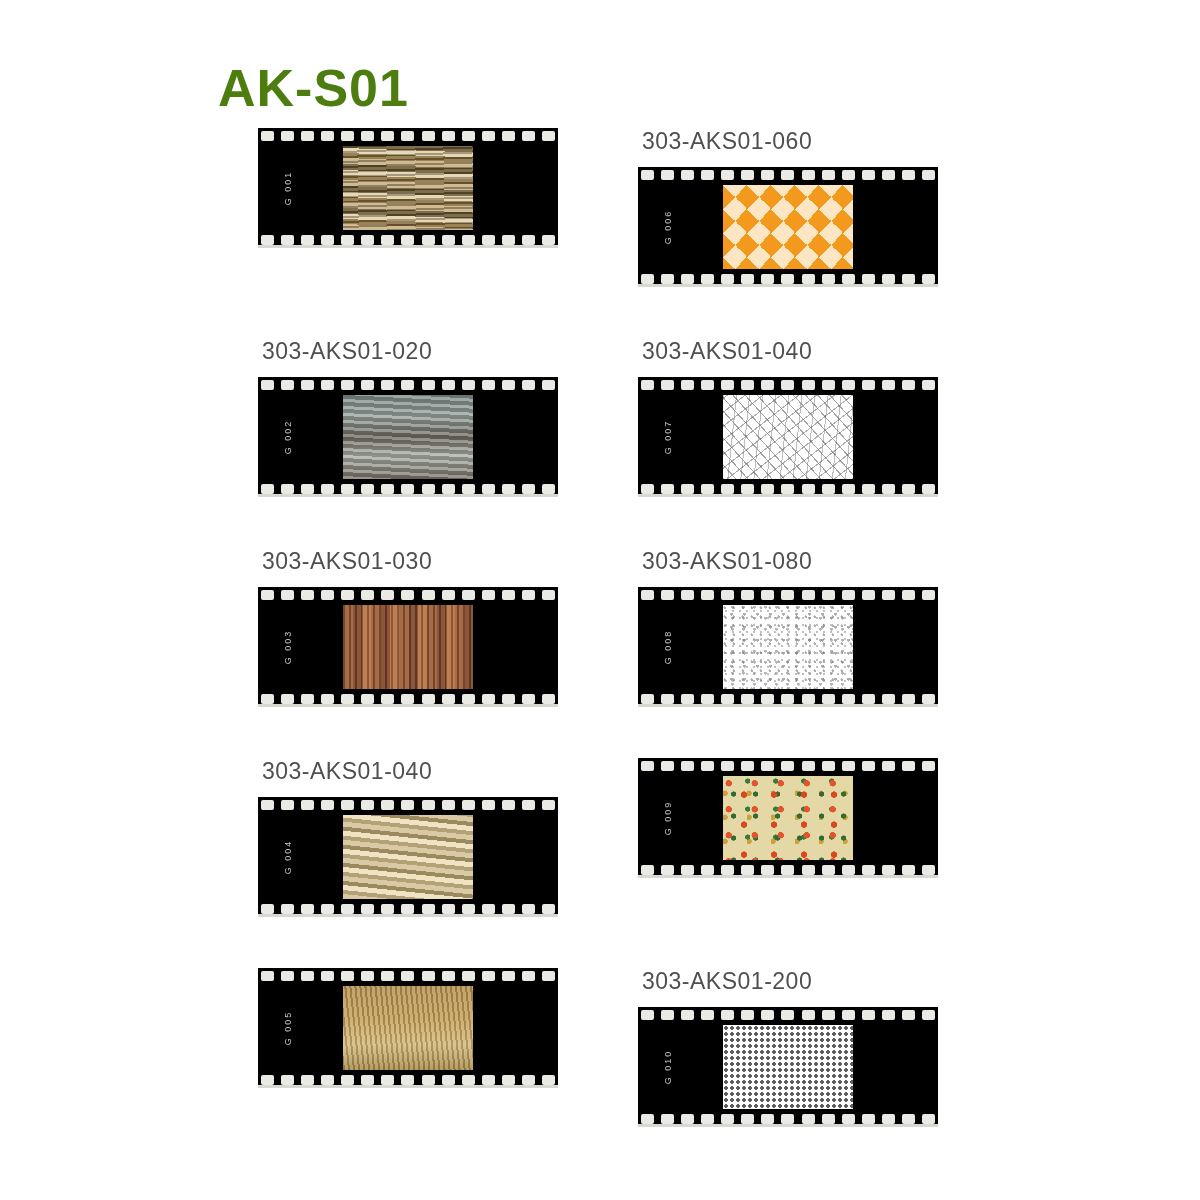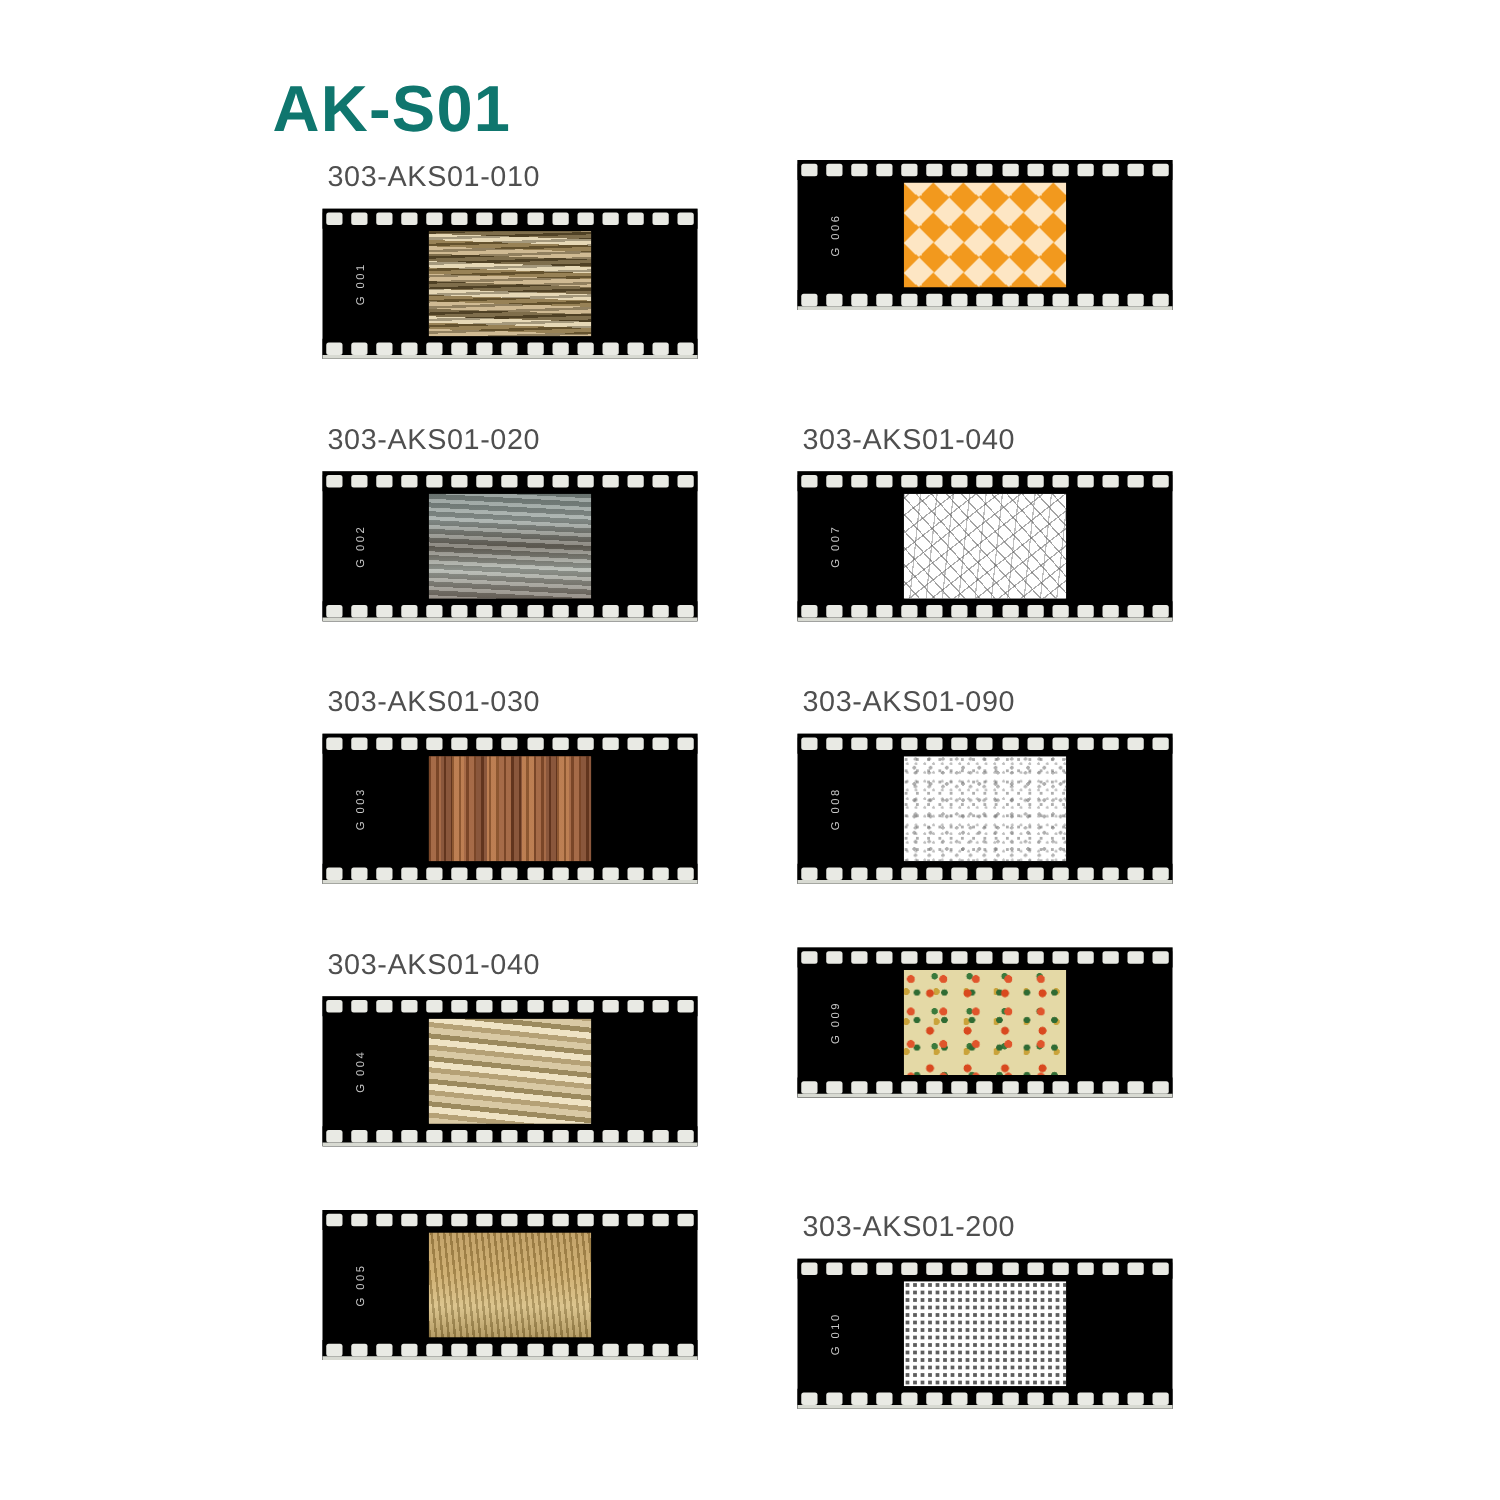--- a/index.html
+++ b/index.html
@@ -14,21 +14,21 @@
     width: 1200px; height: 1200px;
     background: #ffffff;
     overflow: hidden;
   }
   #title {
     position: absolute;
     left: 218px; top: 58px;
     font-size: 52px;
     font-weight: bold;
     letter-spacing: 1px;
-    color: #0f766e;
+    color: #4d7c0f;
   }
   .grid {
     position: absolute;
     left: 258px; top: 128px;
     width: 700px;
   }
   .col {
     position: absolute;
     top: 0;
     width: 310px;
@@ -172,21 +172,20 @@
 
 <div id="page">
 
   <div id="title">AK-S01</div>
 
   <div class="grid">
 
     <div class="col col-left">
 
       <div class="cell">
-        <div class="cell-label">303-AKS01-010</div>
         <div class="strip">
           <div class="strip-edge-top"></div>
           <div class="perf-row top">
             <span class="perf"></span>
               <span class="perf"></span>
               <span class="perf"></span>
               <span class="perf"></span>
               <span class="perf"></span>
               <span class="perf"></span>
               <span class="perf"></span>
@@ -405,20 +404,21 @@
           </div>
           <div class="strip-edge-bottom"></div>
         </div>
       </div>
 
     </div>
 
     <div class="col col-right">
 
       <div class="cell">
+        <div class="cell-label">303-AKS01-060</div>
         <div class="strip">
           <div class="strip-edge-top"></div>
           <div class="perf-row top">
             <span class="perf"></span>
               <span class="perf"></span>
               <span class="perf"></span>
               <span class="perf"></span>
               <span class="perf"></span>
               <span class="perf"></span>
               <span class="perf"></span>
@@ -496,21 +496,21 @@
               <span class="perf"></span>
               <span class="perf"></span>
               <span class="perf"></span>
               <span class="perf"></span>
           </div>
           <div class="strip-edge-bottom"></div>
         </div>
       </div>
 
       <div class="cell">
-        <div class="cell-label">303-AKS01-090</div>
+        <div class="cell-label">303-AKS01-080</div>
         <div class="strip">
           <div class="strip-edge-top"></div>
           <div class="perf-row top">
             <span class="perf"></span>
               <span class="perf"></span>
               <span class="perf"></span>
               <span class="perf"></span>
               <span class="perf"></span>
               <span class="perf"></span>
               <span class="perf"></span>

